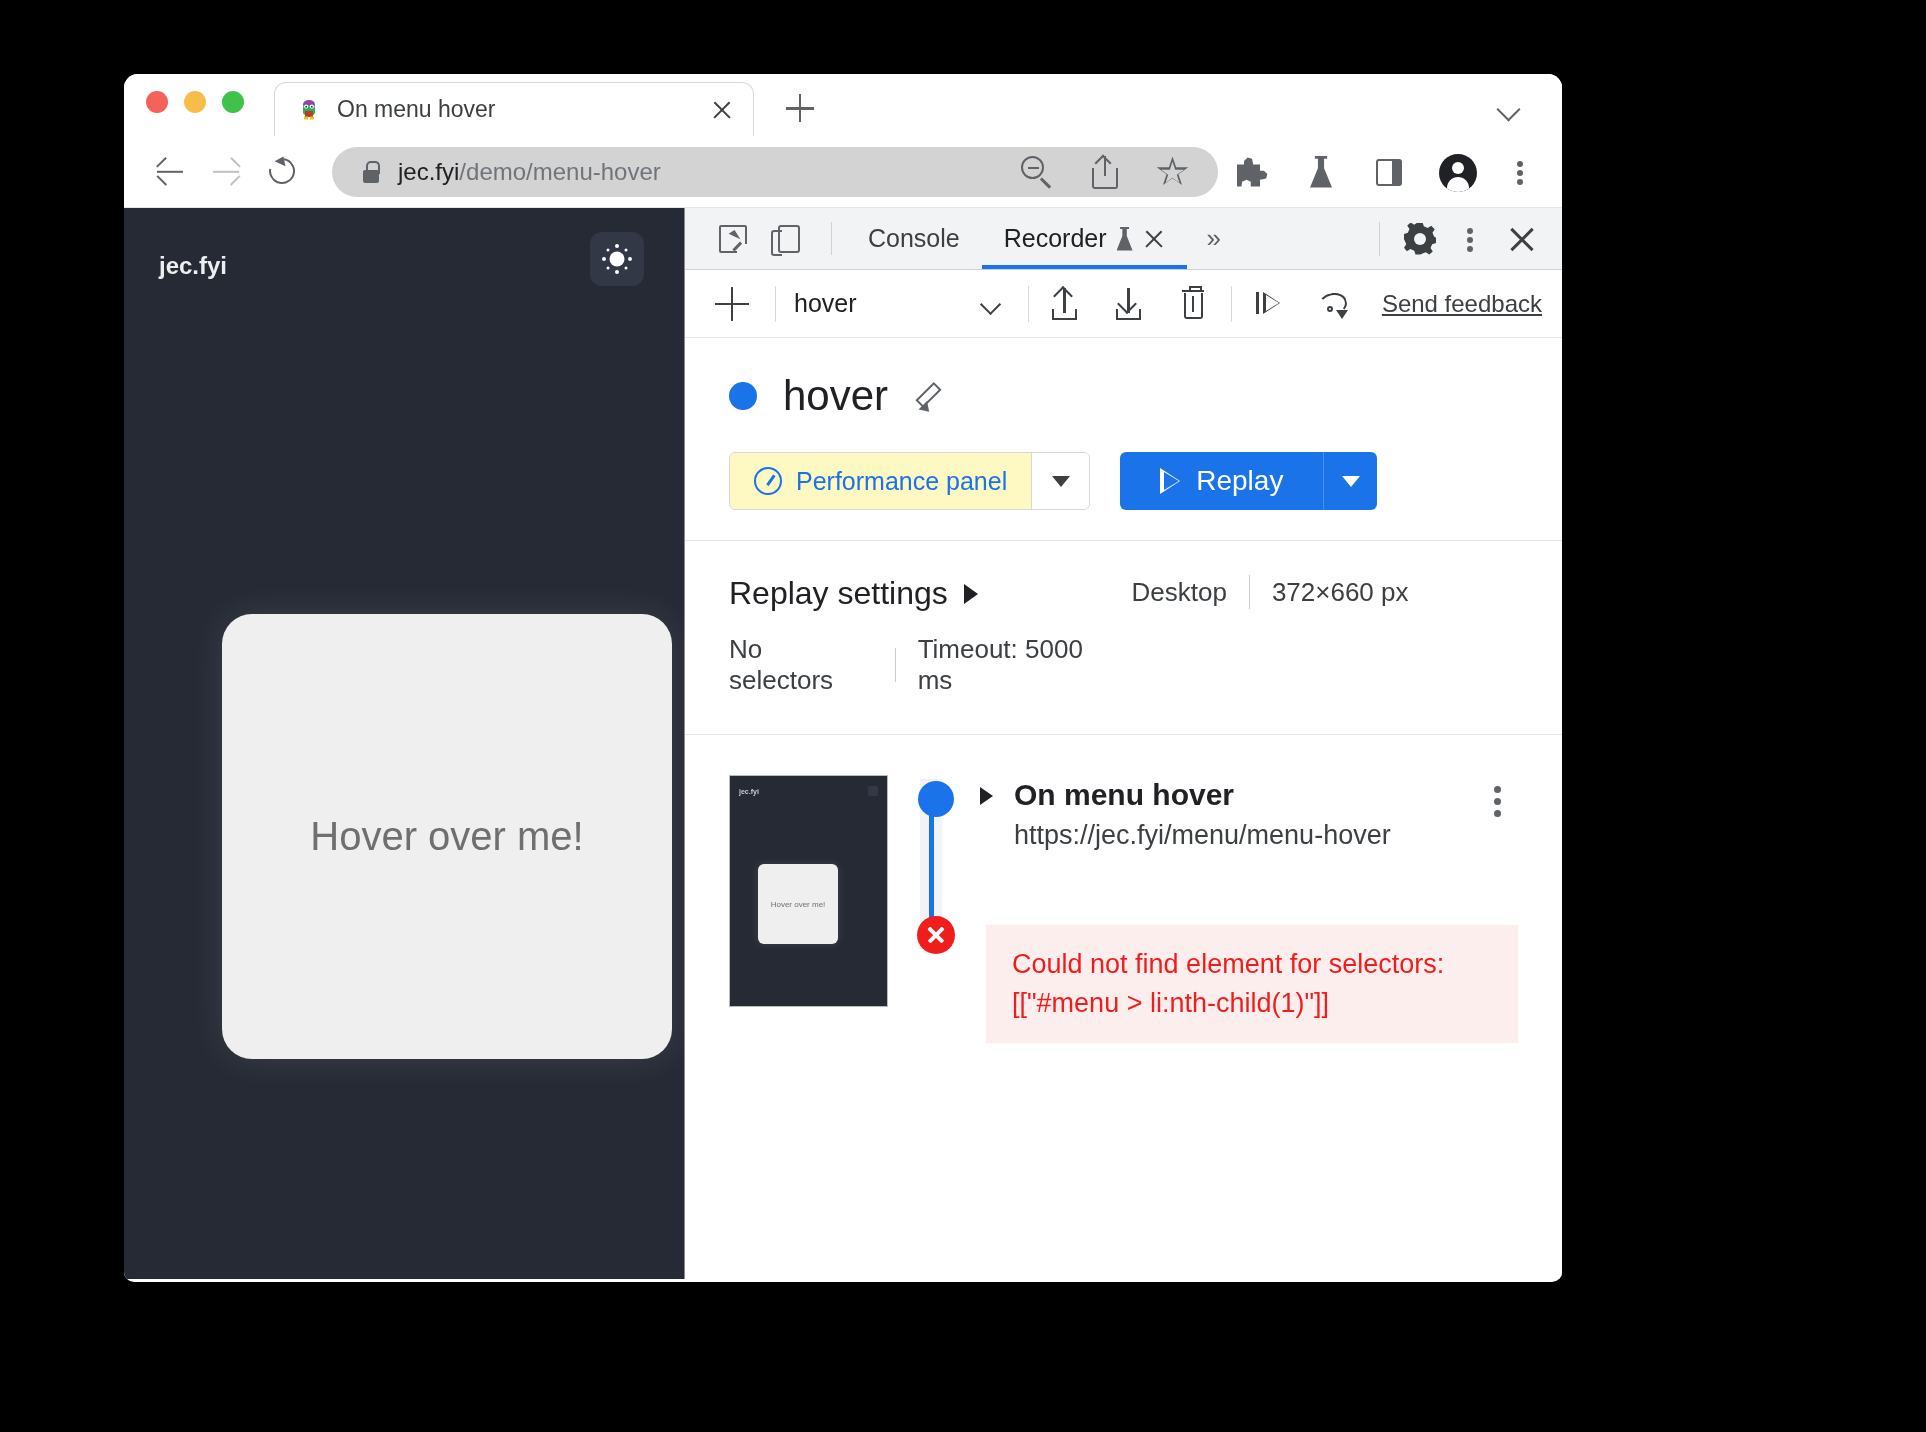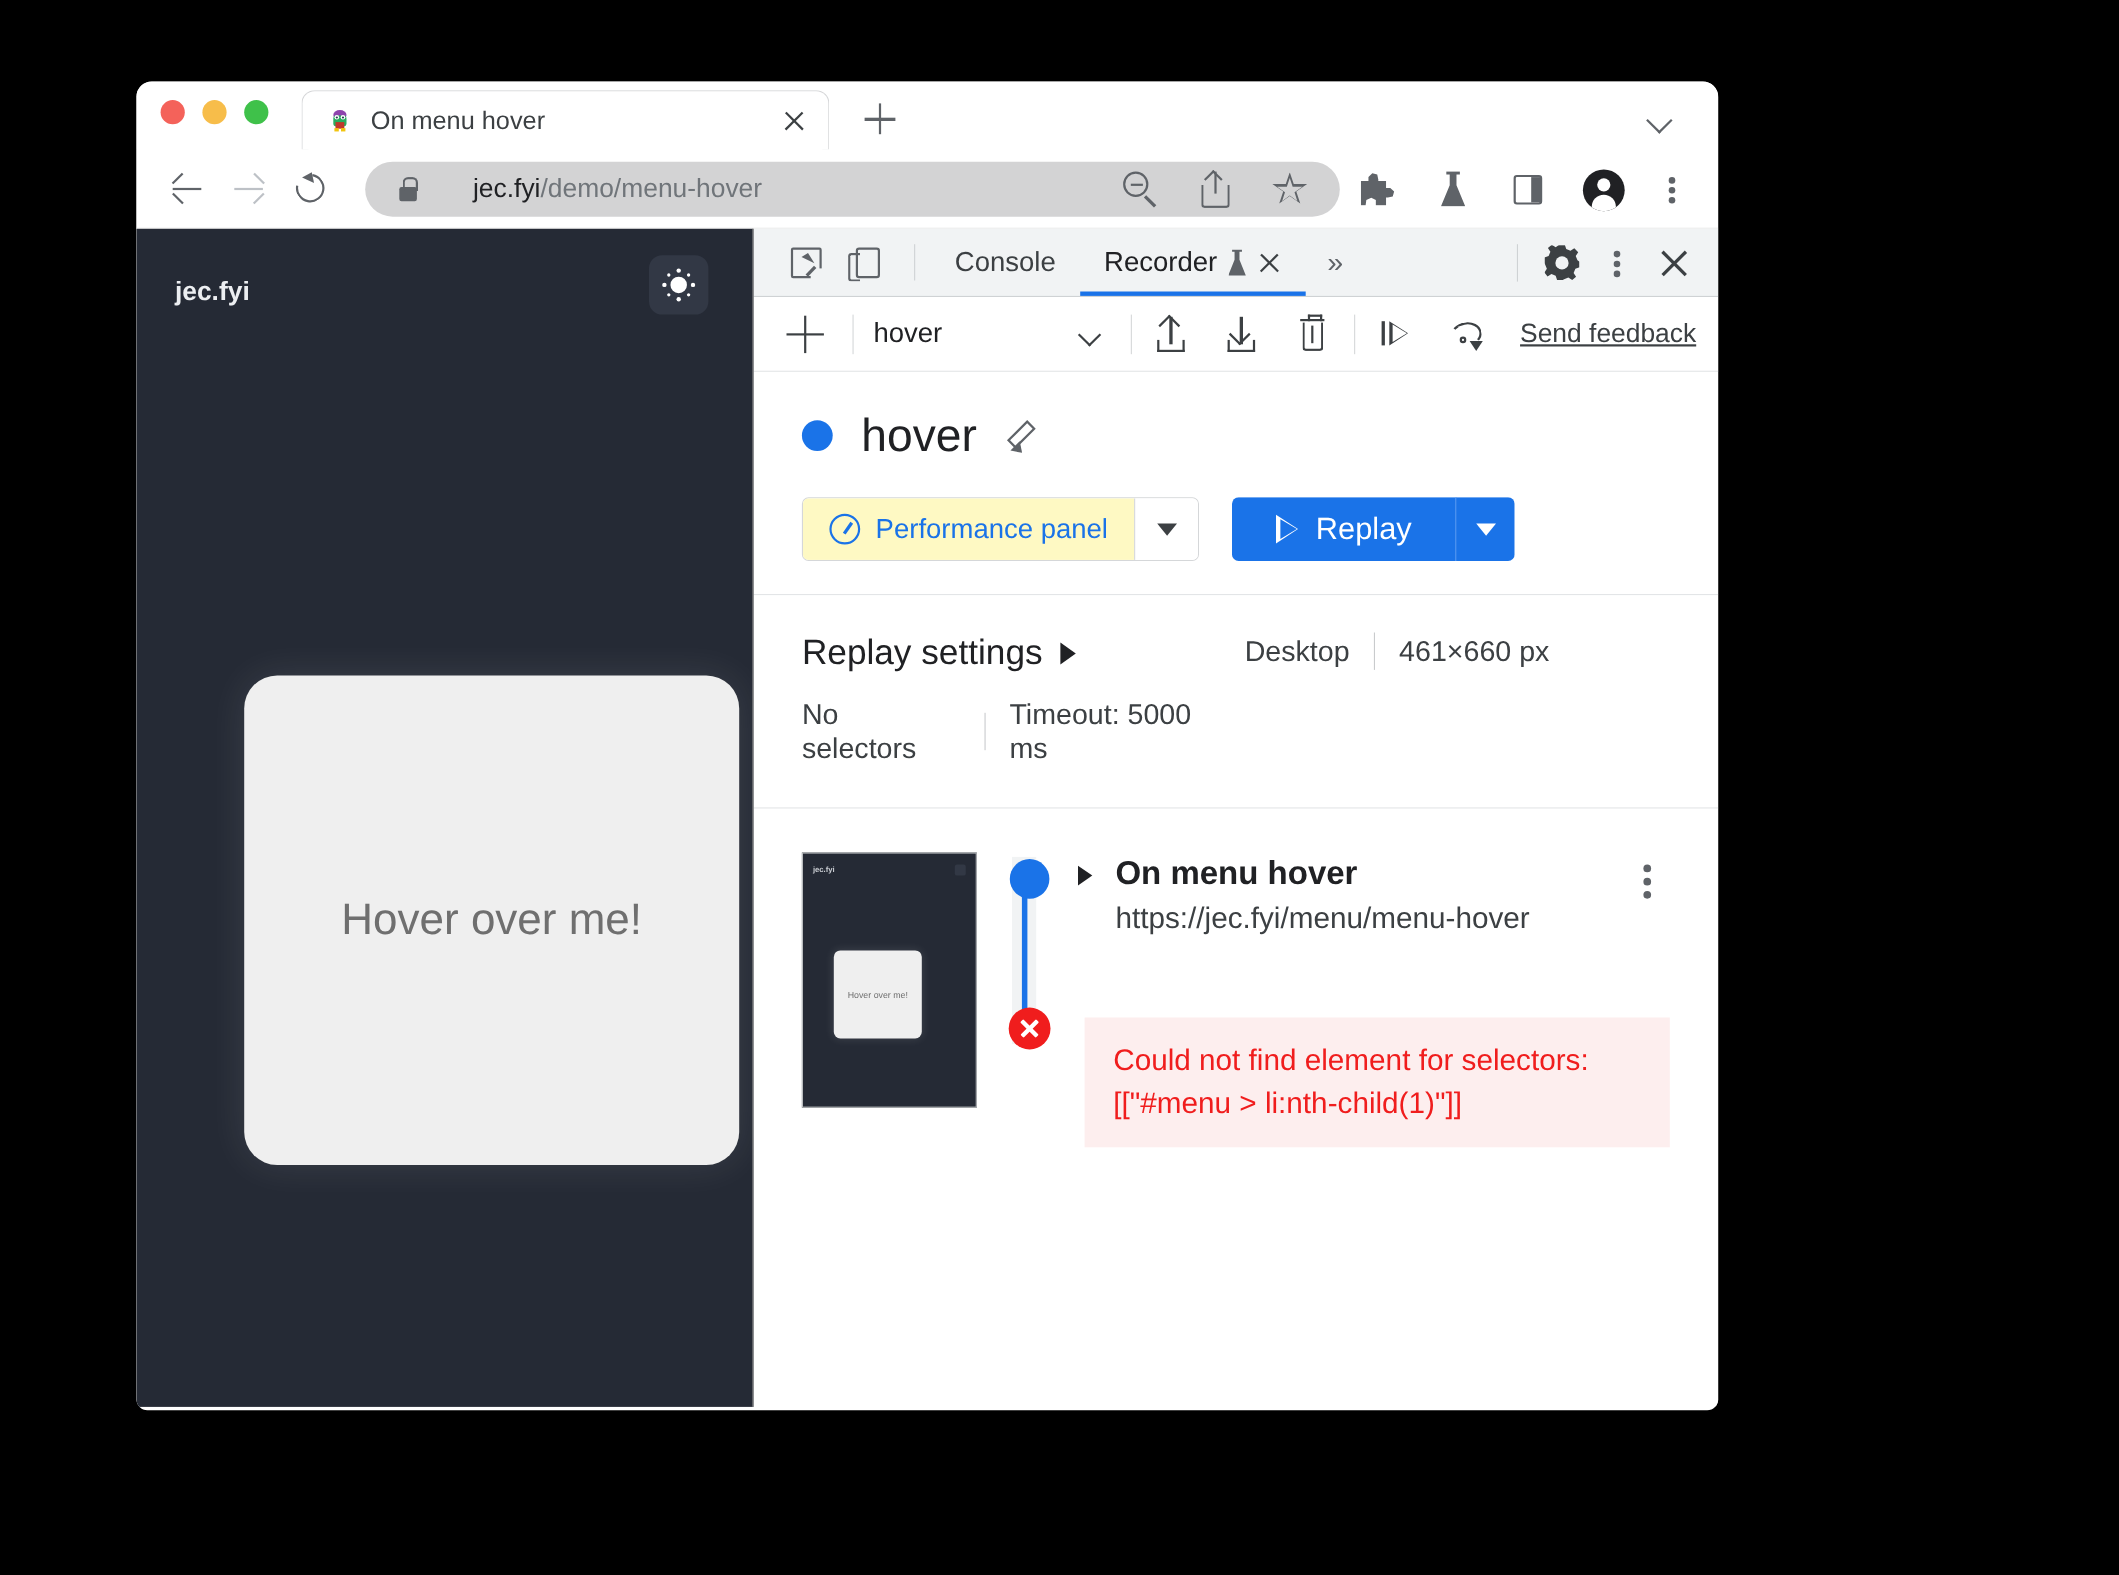--- a/index.html
+++ b/index.html
@@ -197,21 +197,21 @@
   }
   .lock-icon::after {
     content: "";
     position: absolute;
     left: 4px; top: 0;
     width: 10px; height: 11px;
     border: 2.4px solid #5f6368;
     border-bottom: none;
     border-radius: 5px 5px 0 0;
   }
-  .url { font-size: 24px; color: #202124; white-space: nowrap; margin-left: 32px; }
+  .url { font-size: 24px; color: #202124; white-space: nowrap; }
   .url .path { color: #70757a; }
   .omni-actions { margin-left: auto; display: flex; align-items: center; gap: 30px; padding-right: 14px; }
 
   .icon-btn { position: relative; width: 38px; height: 38px; cursor: pointer; flex: none; }
 
   
   .ic-zoomout .glass {
     position: absolute; left: 3px; top: 3px;
     width: 23px; height: 23px;
     border: 2.6px solid #5f6368; border-radius: 50%;
@@ -955,21 +955,21 @@
           <div class="settings-values">
             <span>No selectors</span>
             <span class="sv-divider"></span>
             <span>Timeout: 5000 ms</span>
           </div>
         </div>
         <div class="settings-col env">
           <div class="settings-values">
             <span>Desktop</span>
             <span class="sv-divider"></span>
-            <span>461×660 px</span>
+            <span>372×660 px</span>
           </div>
         </div>
       </div>
 
       <div class="steps-area">
         <div class="thumb">
           <div class="thumb-brand">jec.fyi</div>
           <div class="thumb-toggle"></div>
           <div class="thumb-card">
             <div class="thumb-card-text">Hover over me!</div>

